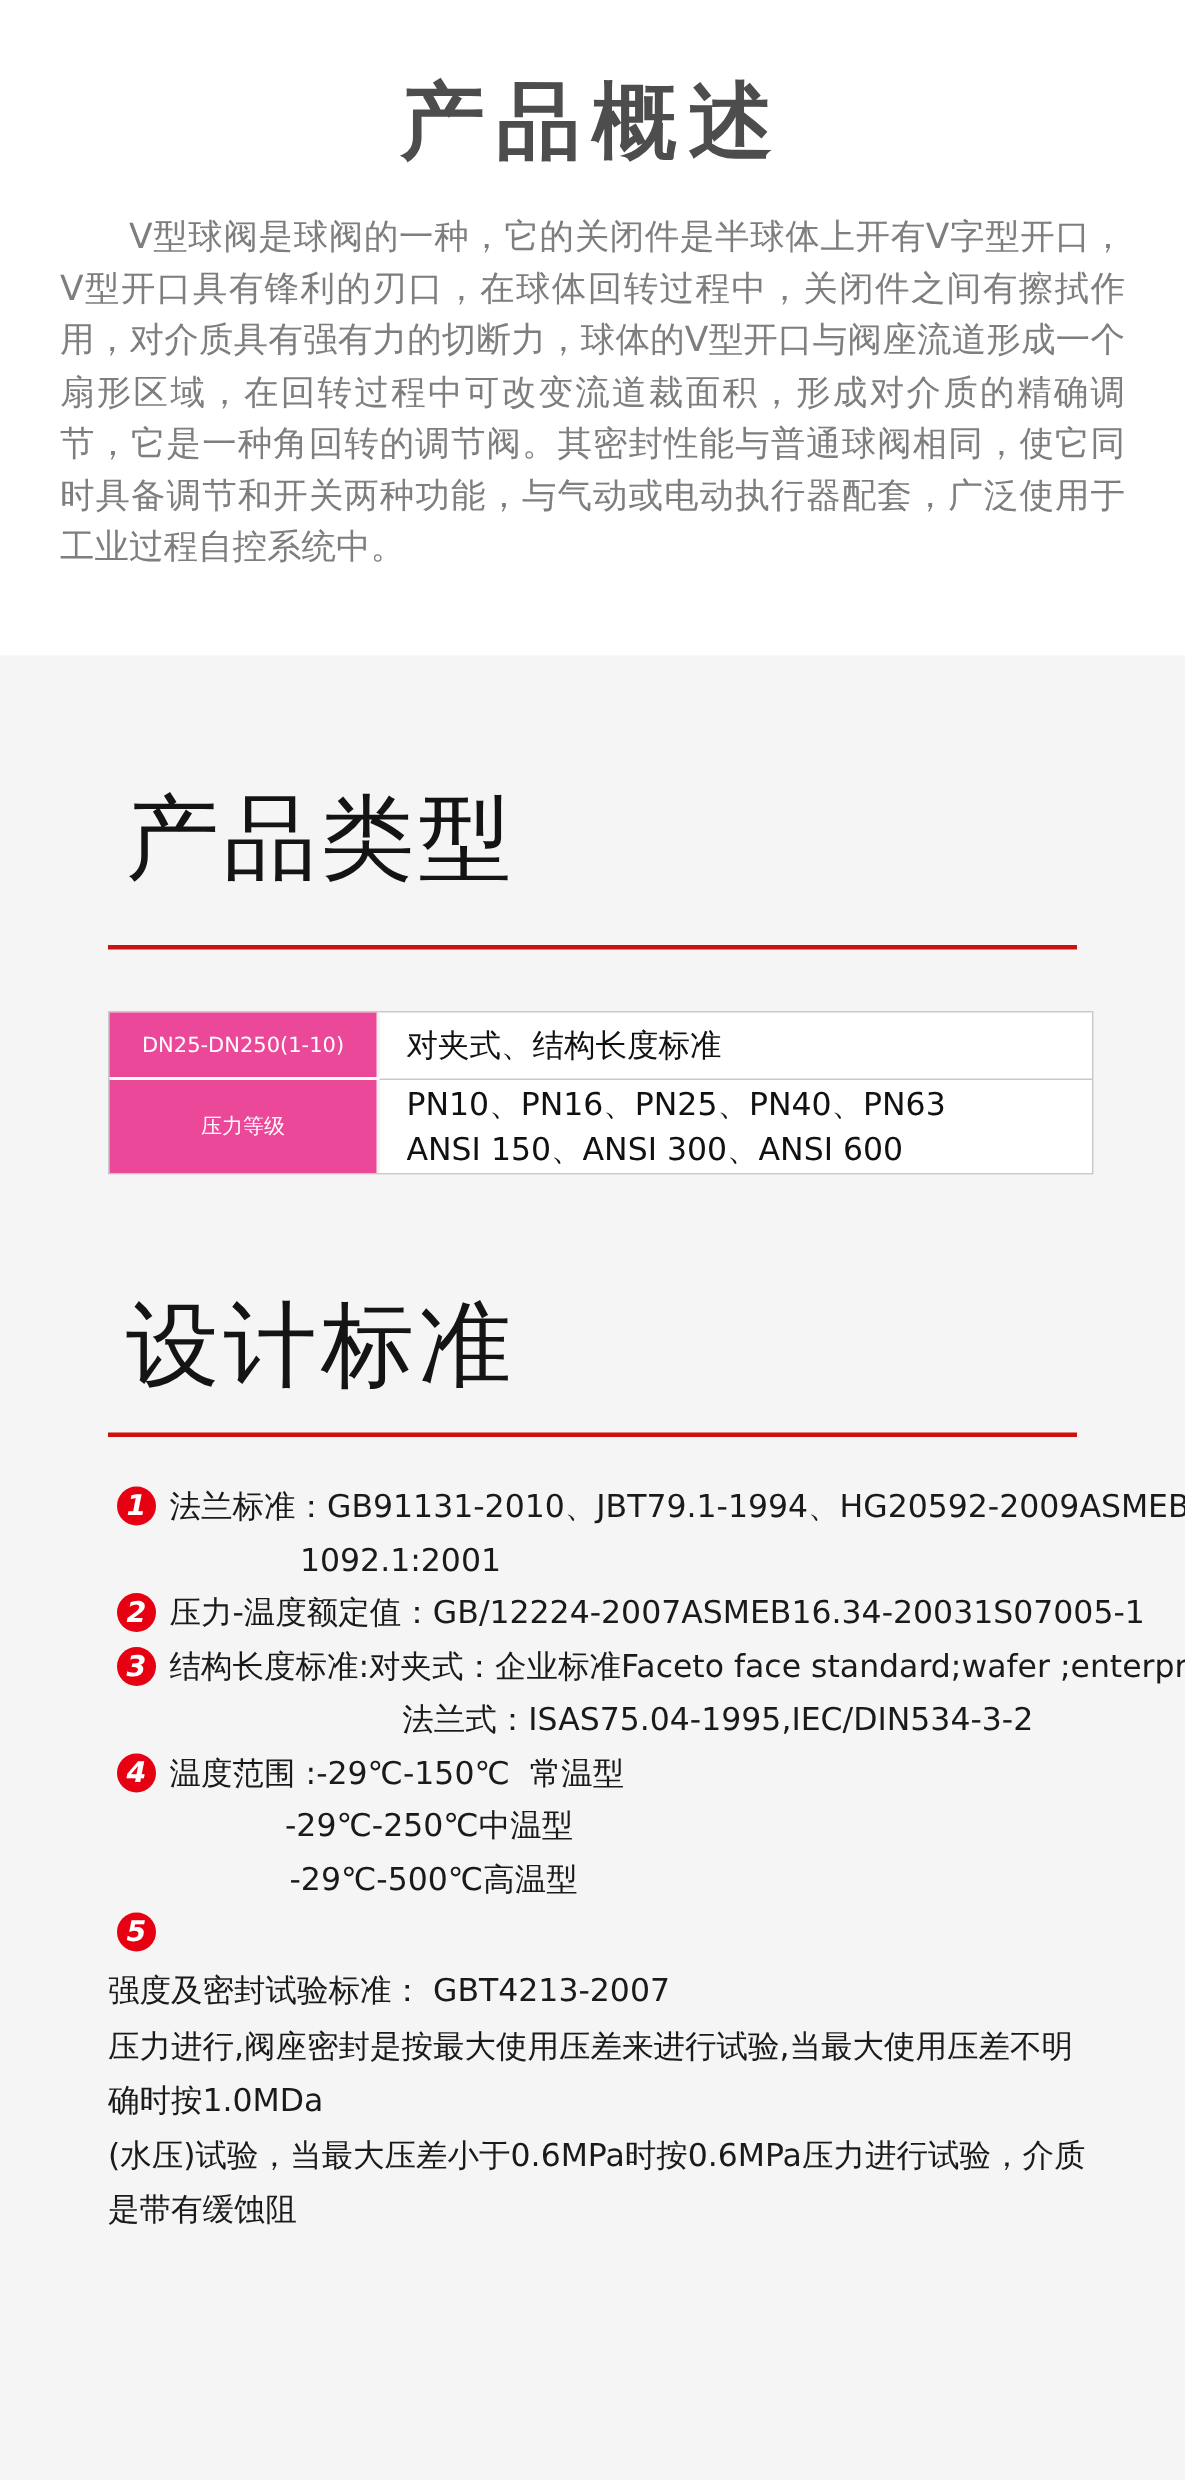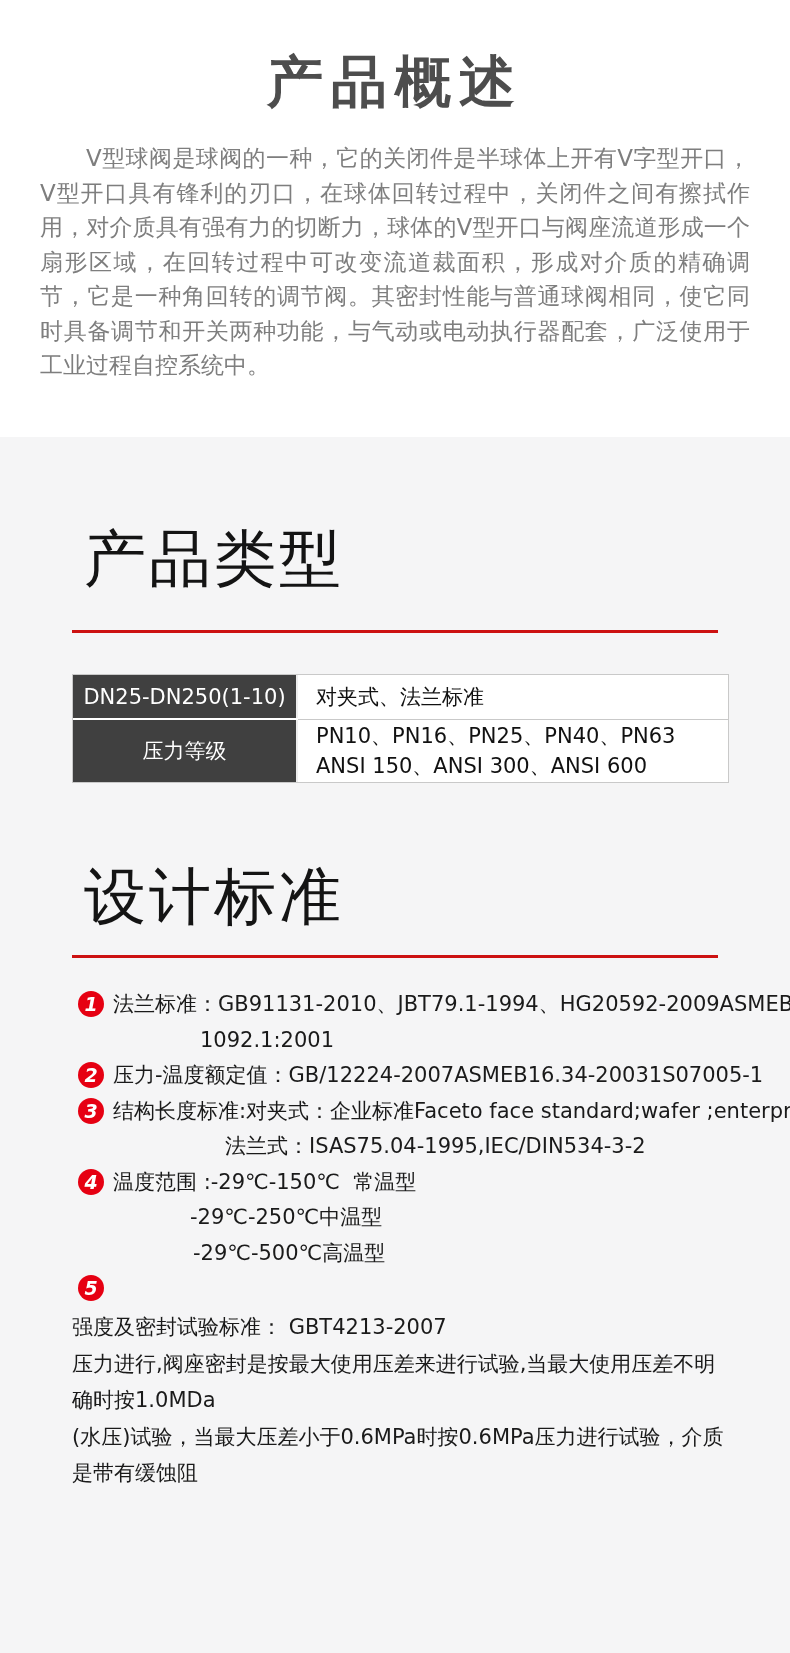--- a/index.html
+++ b/index.html
@@ -37,22 +37,22 @@
   .pt-table-wrap {
     margin-top:41px; width:657px;
     border:1px solid #c9c9c9; background:#ffffff;
   }
   .pt-table { width:100%; border-collapse:collapse; }
   .pt-table td { vertical-align:middle; }
   .pt-table tr:nth-child(1) td { height:44px; }
   .pt-table tr:nth-child(2) td { height:40px; }
   .pt-table tr:nth-child(3) td { height:70px; }
   td.pt-label {
-    width:224px; background:#404040; color:#ffffff;
-    text-align:center; font-size:21px;
+    width:179px; background:#ec4899; color:#ffffff;
+    text-align:center; font-size:14px;
     border-right:2px solid #eeeeee;
   }
   .pt-table tr:not(:last-child) td.pt-label { border-bottom:2px solid #ffffff; }
   td.pt-value { padding-left:18px; font-size:21px; color:#111111; }
   .pt-table tr:not(:last-child) td.pt-value { border-bottom:1px solid #c9c9c9; }
   td.pt-value div { line-height:30px; }
 
   
   .ds-title { margin-top:78px; }
 
@@ -89,21 +89,21 @@
 
     <h2 class="sec-title">产品类型</h2>
     <div class="red-line"></div>
 
     <div class="pt-table-wrap">
       <table class="pt-table">
         <tbody id="pt-body">
             <tr>
               <td class="pt-label">DN25-DN250(1-10)</td>
               <td class="pt-value">
-                <div>对夹式、法兰标准</div>
+                <div>对夹式、结构长度标准</div>
               </td>
             </tr>
             <tr>
               <td class="pt-label">压力等级</td>
               <td class="pt-value">
                 <div>PN10、PN16、PN25、PN40、PN63</div>
                 <div>ANSI 150、ANSI 300、ANSI 600</div>
               </td>
             </tr>
           </tbody>
@@ -122,21 +122,21 @@
           <span class="ds-text">1092.1:2001</span>
         </div>
         <div class="ds-line">
           <span class="badge">2</span>
           <span class="ds-text">压力-温度额定值：GB/12224-2007ASMEB16.34-20031S07005-1</span>
         </div>
         <div class="ds-line">
           <span class="badge">3</span>
           <span class="ds-text">结构长度标准:对夹式：企业标准Faceto face standard;wafer ;enterprise standard</span>
         </div>
-        <div class="ds-line" style="padding-left: 153px;">
+        <div class="ds-line" style="padding-left: 153px; justify-content: center;">
           <span class="ds-text">法兰式：ISAS75.04-1995,IEC/DIN534-3-2</span>
         </div>
         <div class="ds-line">
           <span class="badge">4</span>
           <span class="ds-text">温度范围 :-29℃-150℃  常温型</span>
         </div>
         <div class="ds-line" style="padding-left: 118px;">
           <span class="ds-text">-29℃-250℃中温型</span>
         </div>
         <div class="ds-line" style="padding-left: 121px;">

